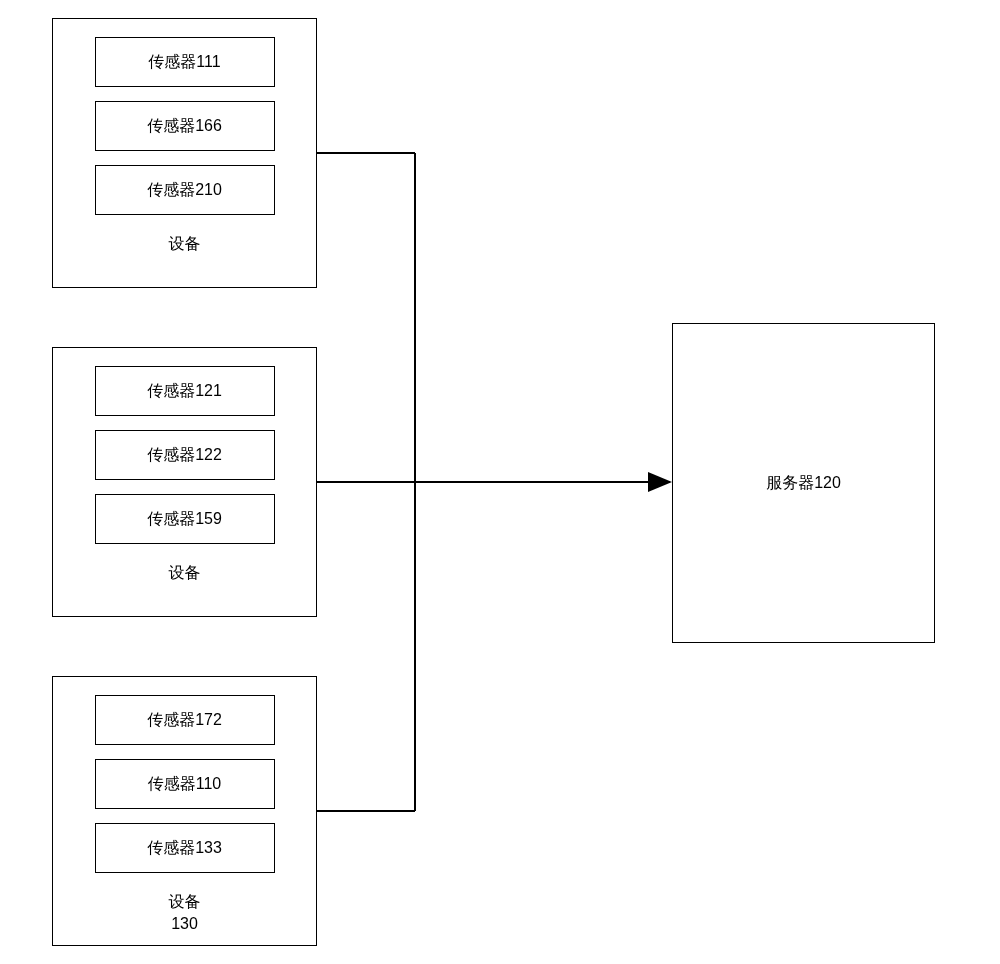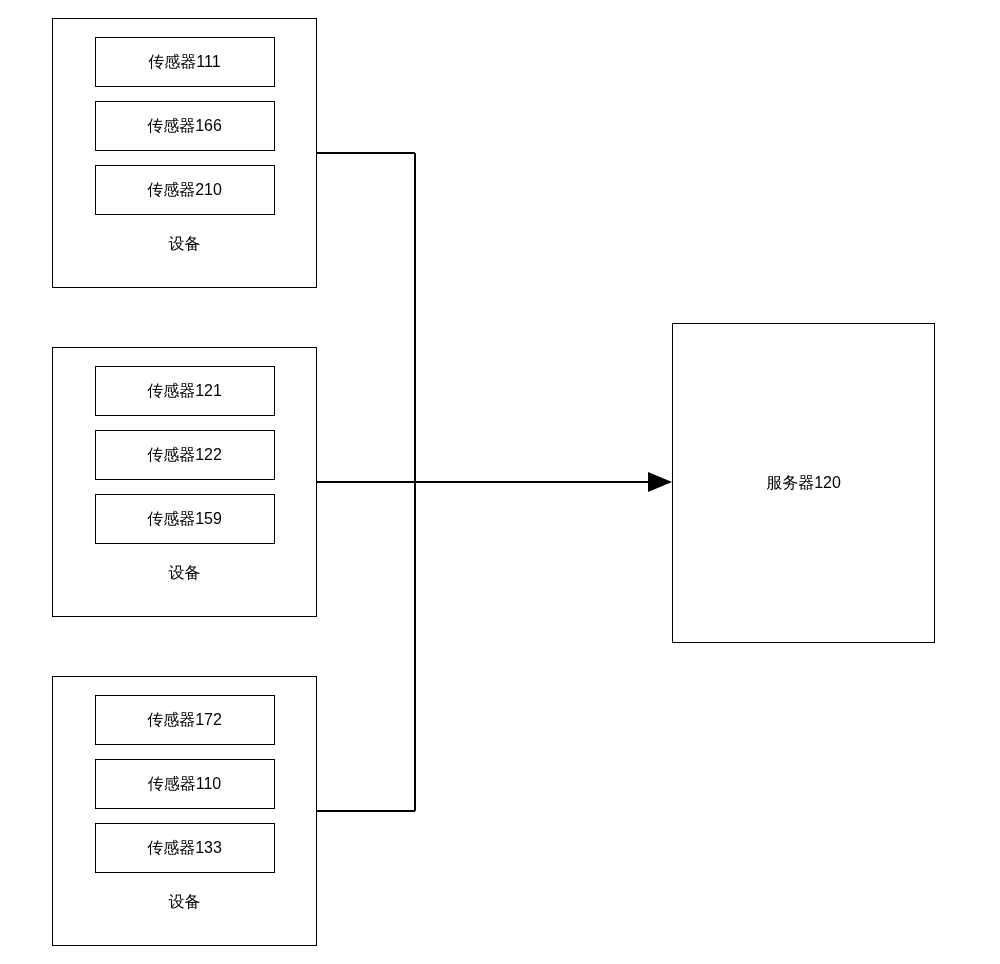--- a/index.html
+++ b/index.html
@@ -104,20 +104,21 @@
   <div class="sensor-box">
     <div>传感器</div>
     <div>110</div>
   </div>
   <div class="sensor-box">
     <div>传感器</div>
     <div>133</div>
   </div>
   <div class="device-label">
     <div>设备</div>
+    <div>130</div>
   </div>
 </div>
 
 <div class="server-box" style="left:672px; top:323px; width:263px; height:320px;">
   <div>服务器</div>
   <div>120</div>
 </div>
 
 <svg class="connector" style="left:0; top:0; width:1000px; height:964px;">
   <defs>

